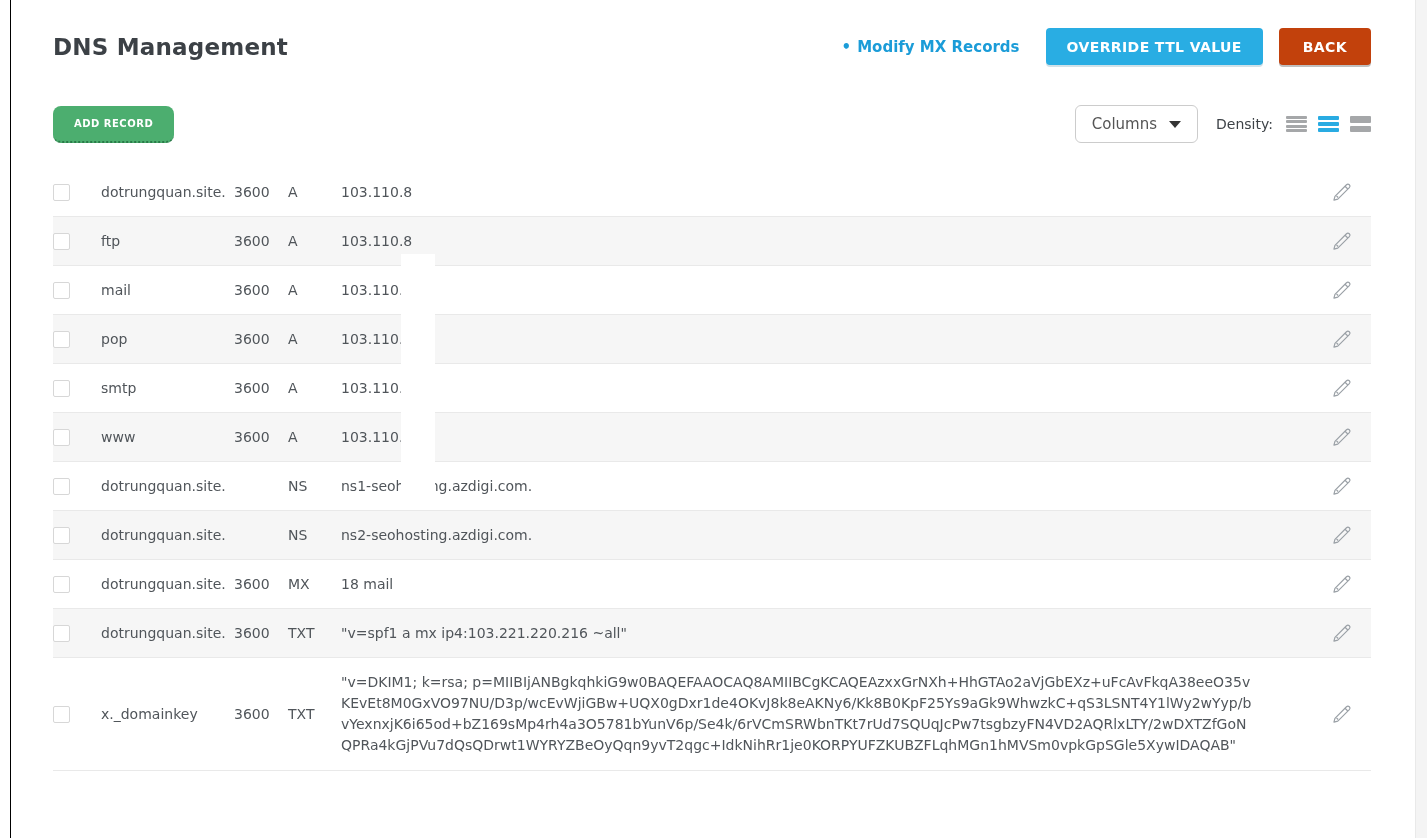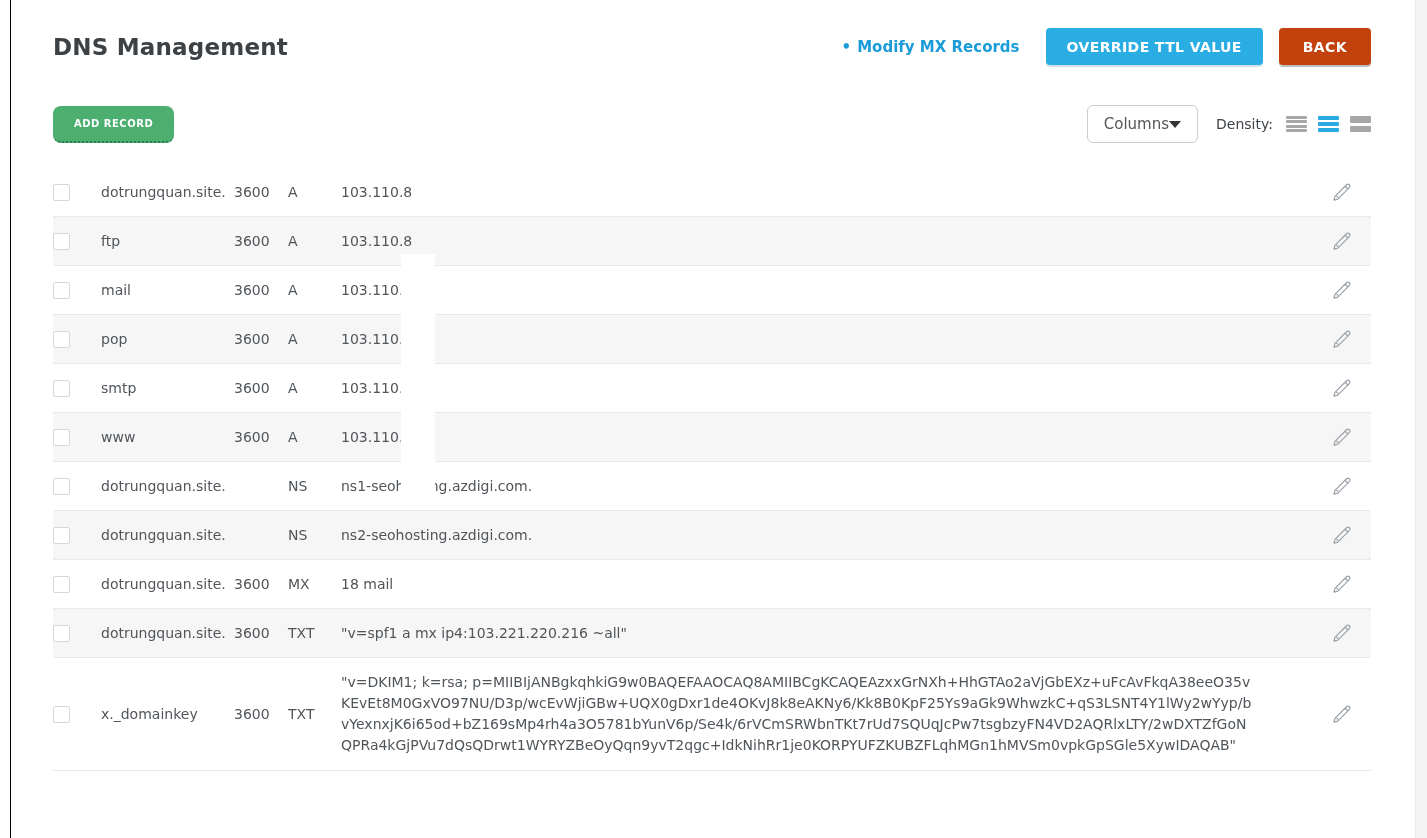--- a/index.html
+++ b/index.html
@@ -15,21 +15,21 @@
   .header-actions { display:flex; align-items:center; gap:16px; }
   .mx-link { display:inline-flex; align-items:center; gap:6px; color:#1b9cd8; font-size:15px; font-weight:700; text-decoration:none; cursor:pointer; margin-right:10px; }
   .btn { border:none; border-radius:4px; font-family:inherit; font-weight:700; font-size:14px; letter-spacing:.4px; color:#fff; height:37px; cursor:pointer; }
   .btn-cyan { background:#29ade3; padding:0 21px; box-shadow:0 2px 0 rgba(0,90,130,.18); }
   .btn-dark { background:#c2410c; padding:0 24px; box-shadow:0 2px 0 rgba(0,0,0,.25); }
 
   
   .toolbar { display:flex; align-items:center; justify-content:space-between; margin-top:40px; }
   .btn-green { background:#4cae6f; padding:0 21px; height:37px; border-radius:8px; border:none; border-bottom:2px dotted rgba(0,60,25,.45); color:#fff; font-family:inherit; font-weight:700; font-size:10px; letter-spacing:.5px; cursor:pointer; }
   .toolbar-right { display:flex; align-items:center; gap:18px; }
-  .columns-btn { display:inline-flex; align-items:center; height:38px; padding:0 16px; background:#fff; border:1px solid #ccc; border-radius:6px; font-family:inherit; font-size:15px; color:#555; cursor:pointer; }
+  .columns-btn { display:inline-flex; align-items:center; gap:12px; height:38px; padding:0 16px; background:#fff; border:1px solid #ccc; border-radius:6px; font-family:inherit; font-size:15px; color:#555; cursor:pointer; }
   .caret-down { width:0; height:0; border-left:6px solid transparent; border-right:6px solid transparent; border-top:7px solid #343434; display:inline-block; }
   .density-wrap { display:flex; align-items:center; gap:11px; }
   .density-label { font-size:14px; font-weight:400; color:#3d4247; margin-right:2px; }
   .density-icon { width:21px; height:16px; display:flex; flex-direction:column; justify-content:space-between; cursor:pointer; }
   .density-icon .bar { width:100%; background:#a5a7a9; border-radius:1px; }
   .density-icon.comfortable .bar { height:2.6px; }
   .density-icon.standard .bar { height:4px; }
   .density-icon.compact .bar { height:6.5px; }
   .density-icon.active .bar { background:#29abe2; }
 

